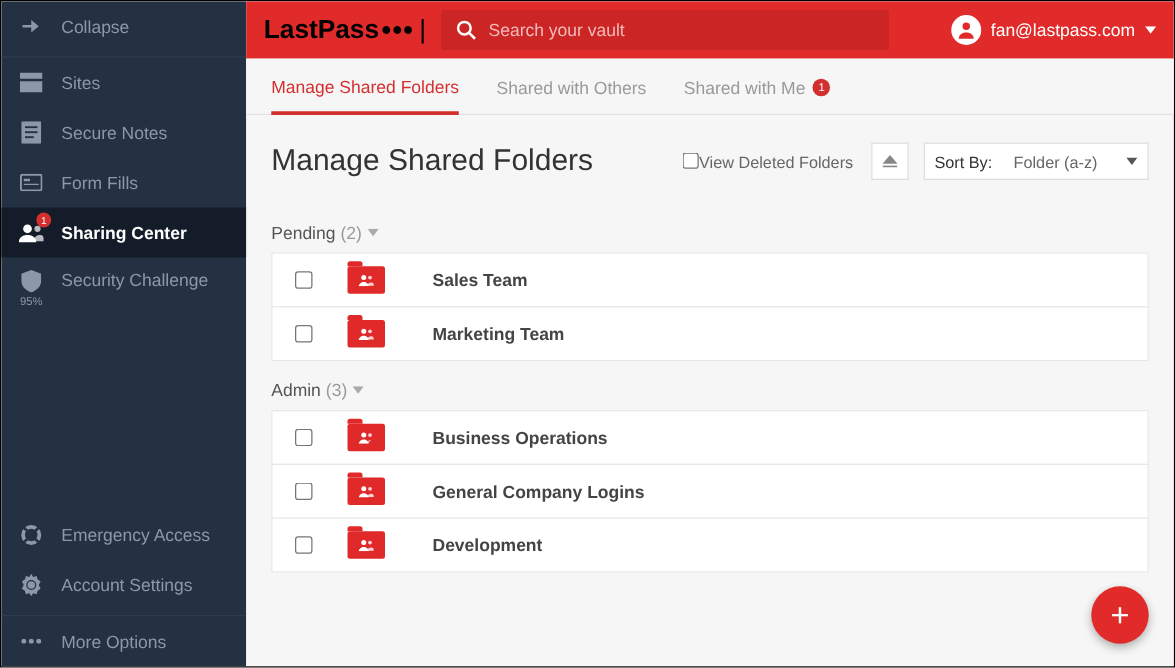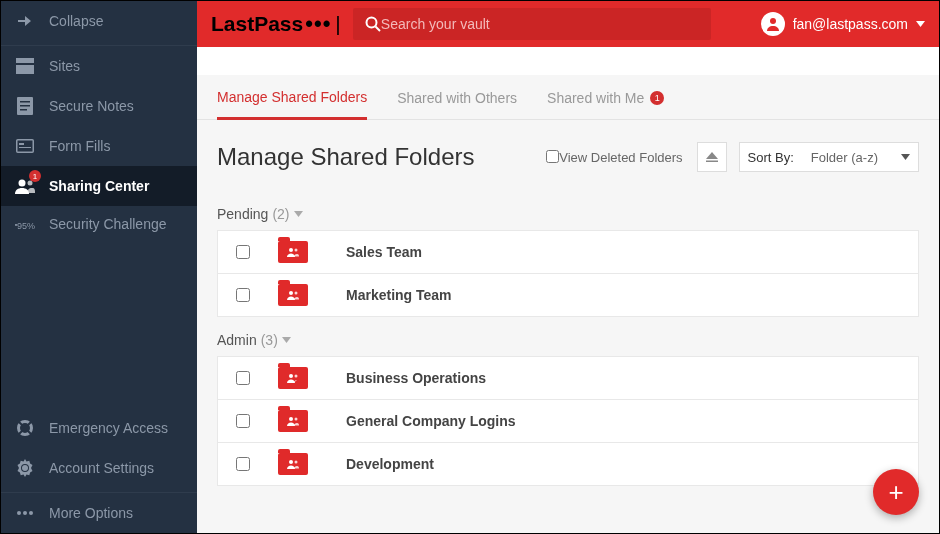--- a/index.html
+++ b/index.html
@@ -11,27 +11,27 @@
 .sidebar-item .icon { width: 20px; height: 20px; display: flex; align-items: center; justify-content: center; flex-shrink: 0; }
 .sidebar-item .label { font-size: 14px; }
 .sidebar-spacer { flex: 1; }
 .sidebar-divider { height: 1px; background: #2f3c4d; margin-top: 4px; }
 .badge-num { position: absolute; background: #d32f2f; color: #fff; border-radius: 50%; width: 12px; height: 12px; font-size: 8px; display: flex; align-items: center; justify-content: center; top: 4px; left: 28px; }
 .icon-wrap { position: relative; }
 
 .topbar { position: absolute; left: 196px; top: 0; right: 0; height: 46px; background: #e12a2a; display: flex; align-items: center; padding: 0 14px; gap: 12px; }
 .logo { color: #000000; font-size: 21px; font-weight: 600; display: flex; align-items: center; gap: 2px; }
 .logo .dots { font-size: 22px; font-weight: bold; letter-spacing: 1px; }
-.searchbox { flex: 1; max-width: 358px; background: #cb2525; height: 32px; display: flex; align-items: center; padding: 4px 12px; color: #fff; border-radius: 2px; }
+.searchbox { flex: 1; max-width: 358px; background: #cb2525; height: 32px; display: flex; align-items: center; padding: 4px 12px; gap: 10px; color: #fff; border-radius: 2px; }
 .searchbox input { background: transparent; border: none; outline: none; color: #fff; width: 100%; font-size: 14px; }
 .searchbox input::placeholder { color: #f3baba; }
 .userbox { margin-left: auto; display: flex; align-items: center; gap: 8px; color: #fff; font-size: 14px; cursor: pointer; }
 .avatar { width: 24px; height: 24px; border-radius: 50%; background: #fff; display: flex; align-items: center; justify-content: center; }
 
-.content { position: absolute; left: 196px; top: 46px; right: 0; bottom: 0; background: #f6f6f6; margin-top: 28px; }
+.content { position: absolute; left: 196px; top: 46px; right: 0; bottom: 0; background: #f6f6f6; }
 .tabs { display: flex; gap: 30px; padding: 14px 20px 0 20px; border-bottom: 1px solid #e3e3e3; background: #f6f6f6; }
 .tab { padding-bottom: 12px; color: #999; cursor: pointer; font-size: 14px; display: flex; align-items: center; gap: 6px; }
 .tab.active { color: #d32f2f; border-bottom: 3px solid #d32f2f; margin-bottom: -1px; }
 .tab-badge { background: #d32f2f; color: #fff; width: 14px; height: 14px; border-radius: 50%; font-size: 9px; display: flex; align-items: center; justify-content: center; }
 
 .headrow { display: flex; align-items: center; padding: 22px 20px 18px 20px; }
 .page-title { font-size: 24px; font-weight: 400; color: #333; }
 .headrow .spacer { flex: 1; }
 .viewdel { display: flex; align-items: flex-start; gap: 0; color: #666; font-size: 13px; margin-right: 14px; }
 .viewdel input { width: 13px; height: 13px; }
@@ -102,21 +102,21 @@
           <circle fill="#fff" cx="7" cy="5" r="3.5"></circle>
           <path fill="#fff" d="M0 16c0-4 3-6 7-6s7 2 7 6z"></path>
           <circle fill="#fff" cx="15" cy="5" r="2.5" opacity="0.7"></circle>
           <path fill="#fff" opacity="0.7" d="M12 15c0-3 2-5 5-5s3 2 3 5z"></path>
         </svg>
     </span>
     <span class="badge-num">1</span>
     <span class="label" style="font-weight:600">Sharing Center</span>
   </div>
   <div class="sidebar-item" style="align-items:flex-start;flex-direction:row">
-    <span class="icon" style="height:auto">
+    <span class="icon" style="flex-direction:column;height:auto">
       <svg width="16" height="18" viewBox="0 0 16 18">
           <path fill="#8c98a8" d="M8 0l8 3v5c0 5-3 8-8 10-5-2-8-5-8-10V3z"></path>
         </svg>
       <span style="font-size:9px;color:#8c98a8;margin-top:2px">95%</span>
     </span>
     <span class="label">Security Challenge</span>
   </div>
 
   <div class="sidebar-spacer"></div>
 

